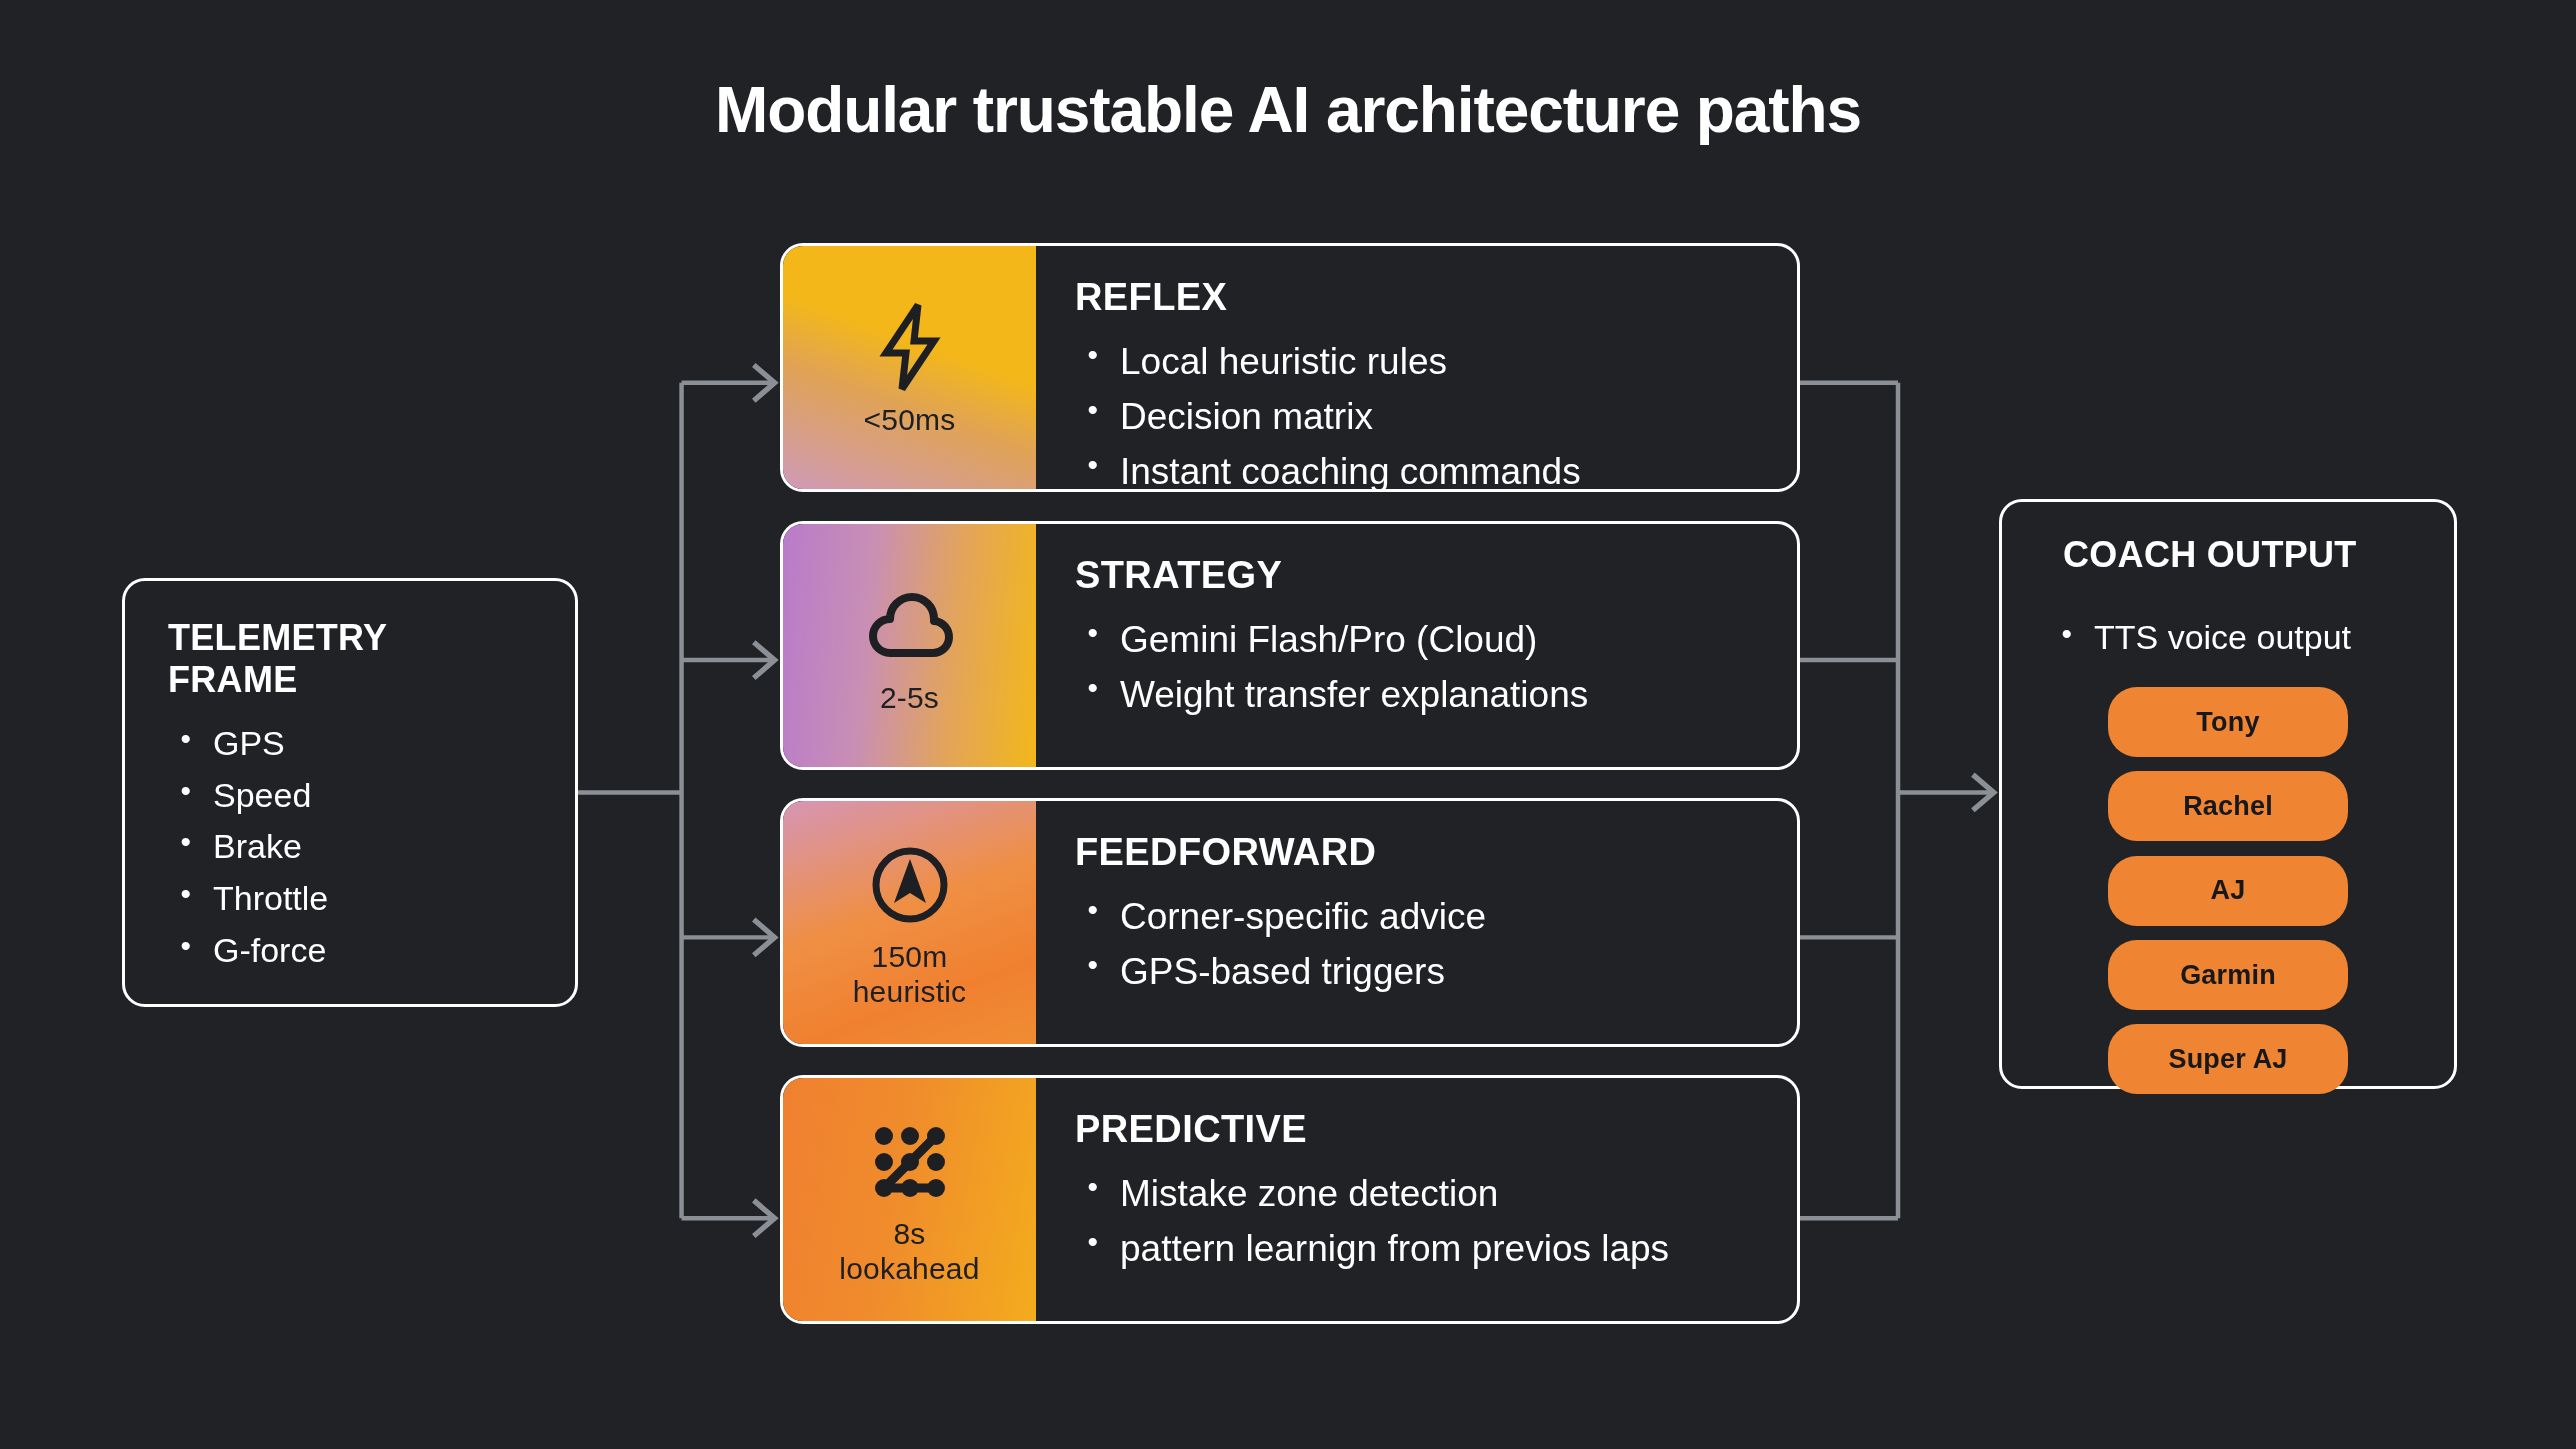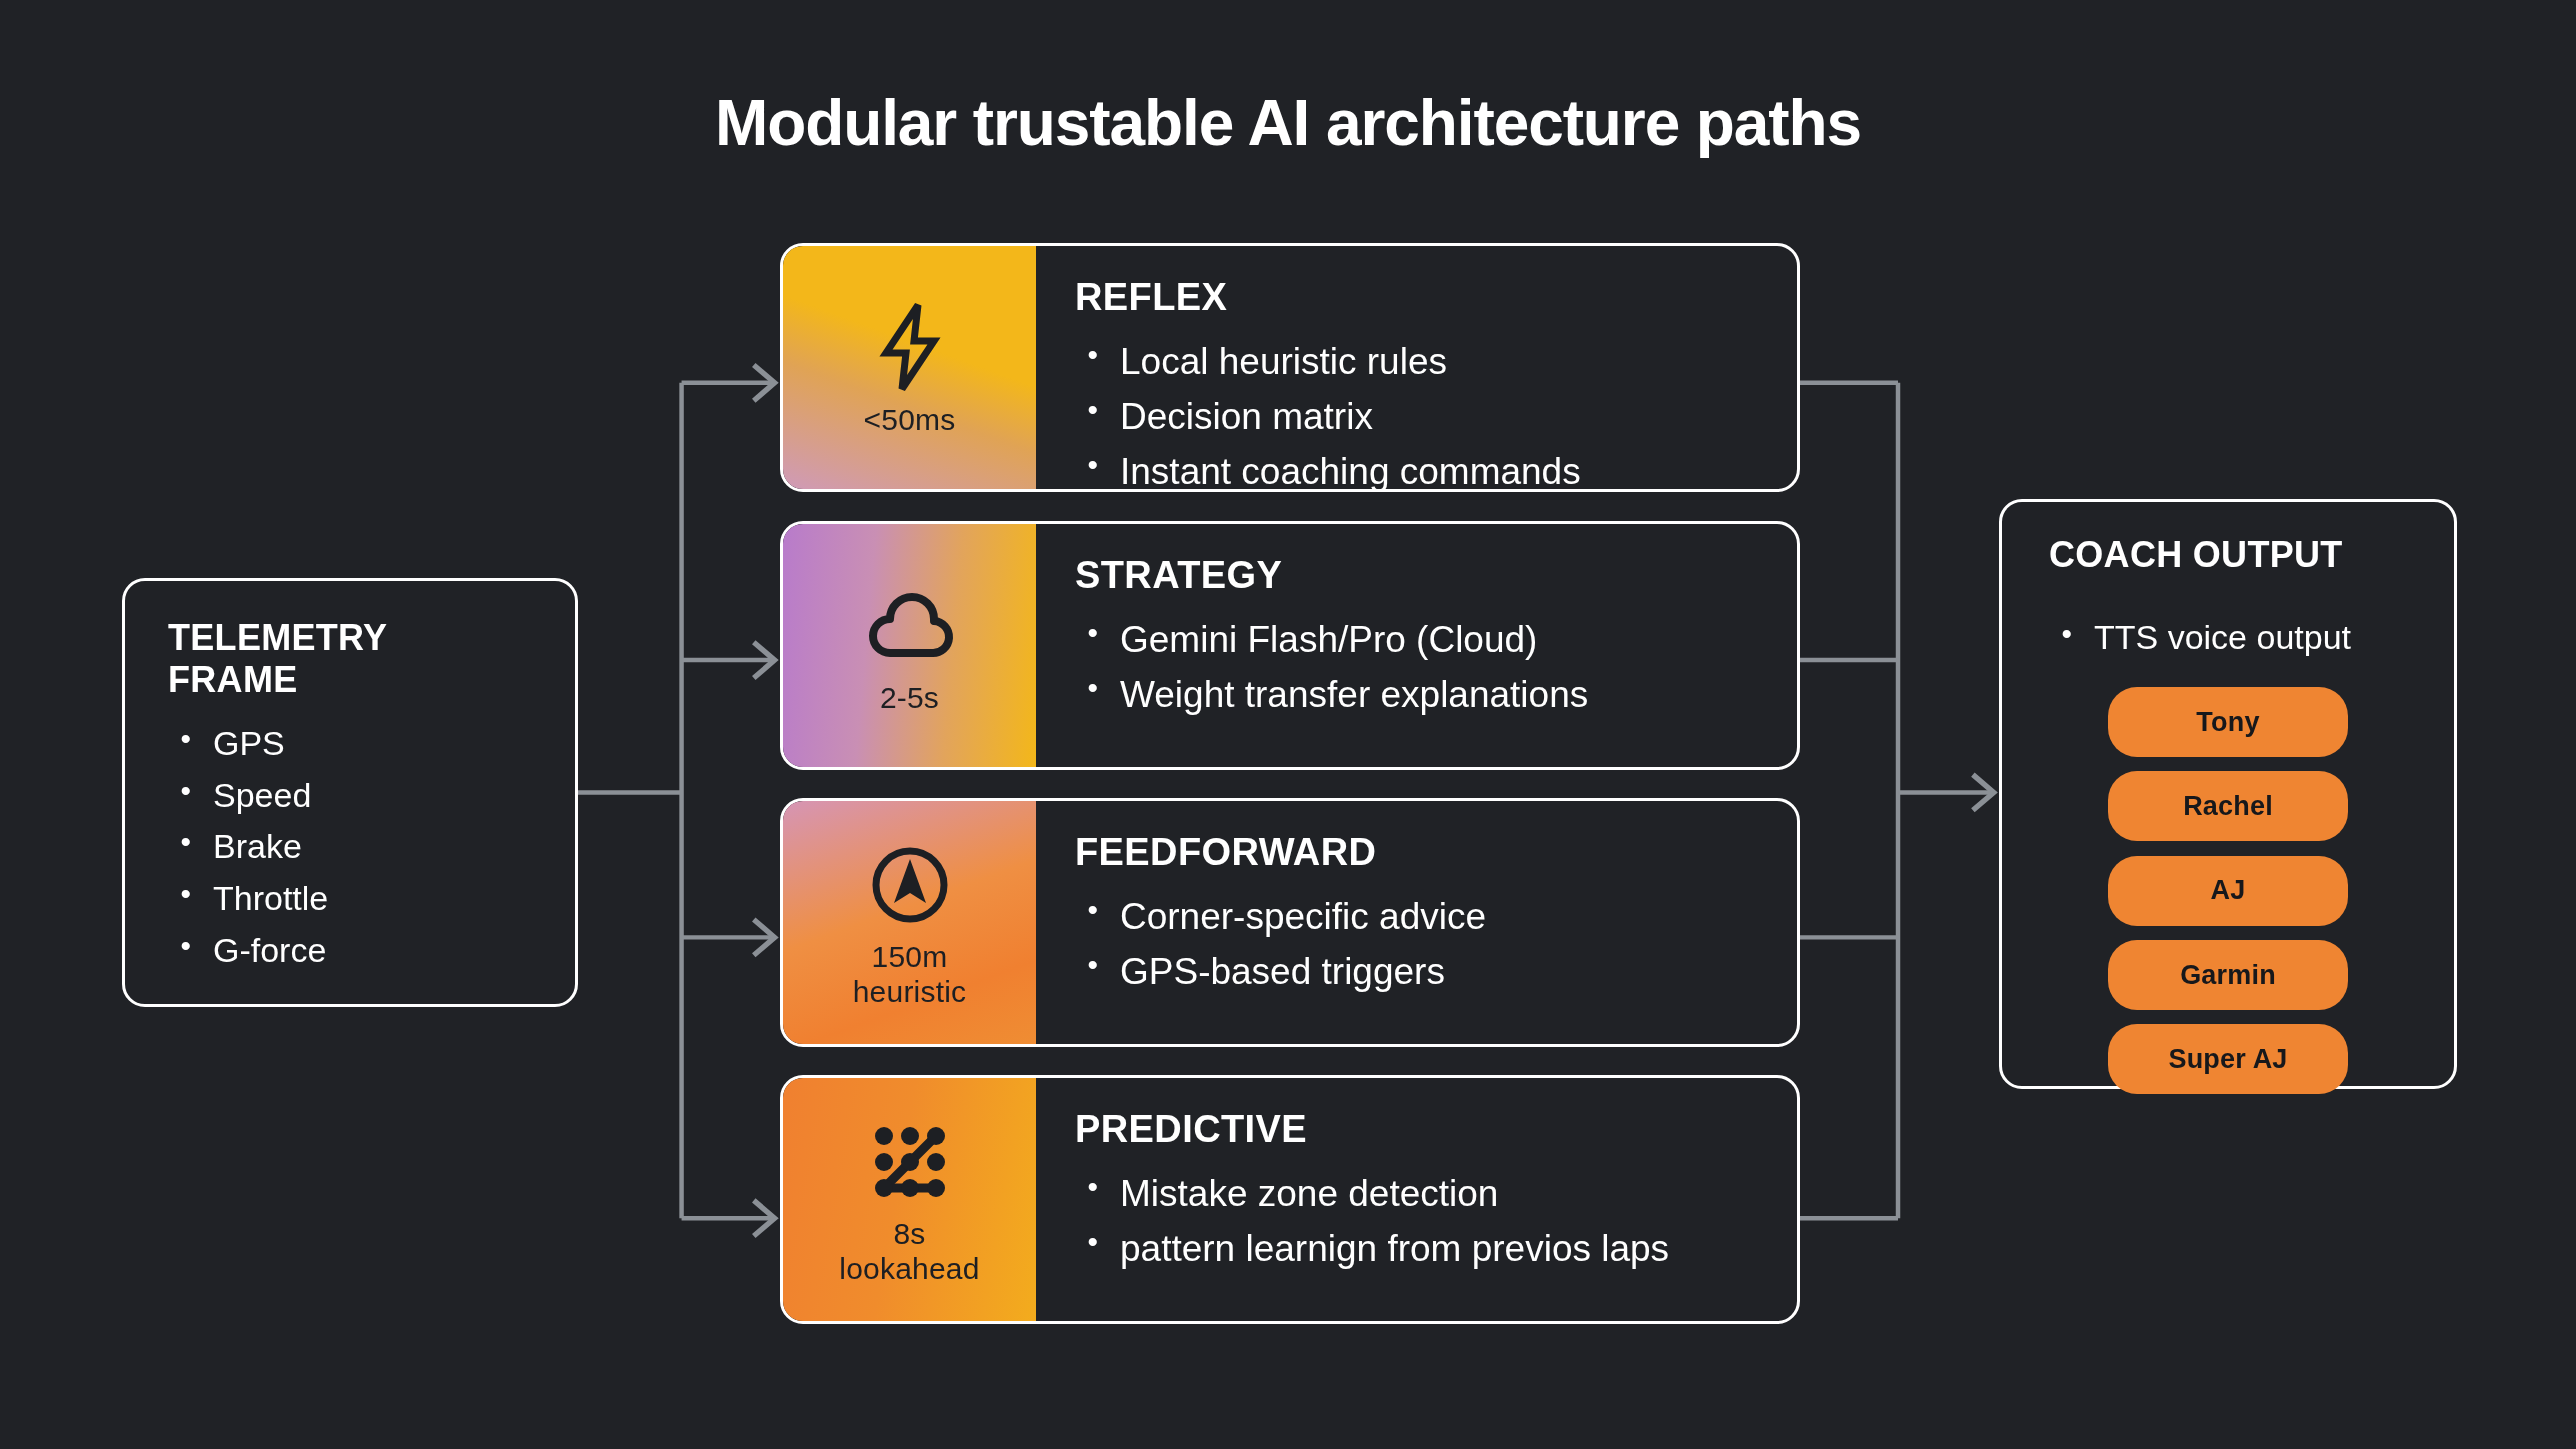--- a/index.html
+++ b/index.html
@@ -6,21 +6,21 @@
   html, body {
     width: 2576px; height: 1449px;
     background: #202226;
     font-family: "Liberation Sans", sans-serif;
     overflow: hidden;
   }
   #stage { position: relative; width: 2576px; height: 1449px; background: #202226; }
 
   
   #title {
-    position: absolute; left: 0; top: 86px; width: 2576px;
+    position: absolute; left: 0; top: 73px; width: 2576px;
     text-align: center;
     color: #ffffff;
     font-size: 64px;
     font-weight: bold;
     letter-spacing: -1.1px;
   }
 
   
   .panel {
     position: absolute;
@@ -75,21 +75,21 @@
 
   
   #card-reflex      .card-icon { background: linear-gradient(200deg, #f3b71a 0%, #f3b71a 42%, #e0a355 62%, #cf9ab8 100%); }
   #card-strategy    .card-icon { background: linear-gradient(95deg, #b87bcb 0%, #c98fb4 34%, #e2a45c 66%, #f3b71a 100%); }
   #card-feedforward .card-icon { background: linear-gradient(155deg, #d293b4 0%, #e8944f 48%, #f08b33 72%, #f0a02c 100%); align-items: center; }
   #card-predictive  .card-icon { background: linear-gradient(100deg, #f08030 0%, #f08c2c 45%, #f3ac1d 100%); }
   #card-feedforward .card-icon { background: linear-gradient(160deg, #d695b5 0%, #ef8f43 45%, #f08030 75%, #ef8d33 100%); }
 
   
   #coach { left: 1999px; top: 499px; width: 458px; height: 590px; padding: 32px 0 0 0; }
-  #coach .box-heading { padding-left: 47px; }
+  #coach .box-heading { padding-left: 61px; }
   #coach .bullets { padding-left: 47px; margin-top: 36px; }
   #coach .bullets li { font-size: 34px; }
   .voices { margin-top: 23px; display: flex; flex-direction: column; align-items: center; gap: 14.3px; }
   .voice-pill {
     width: 240px; height: 70px; border-radius: 29px;
     background: #ef8532;
     color: #17181b; font-size: 27px; font-weight: bold;
     display: flex; align-items: center; justify-content: center;
     letter-spacing: 0.2px;
   }

